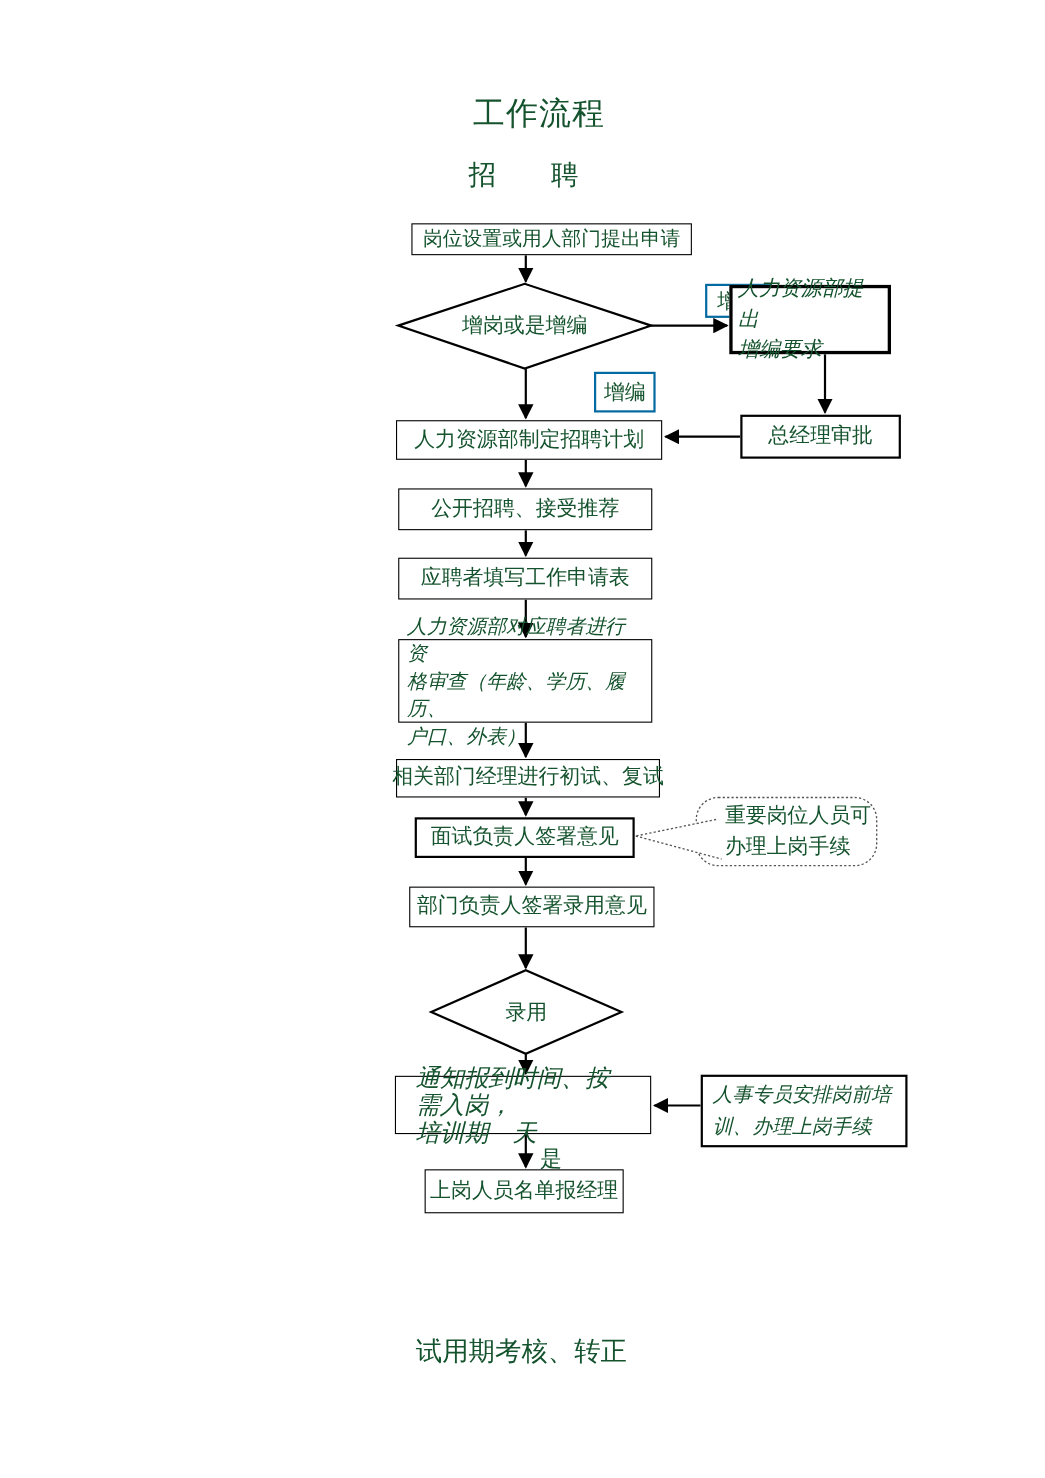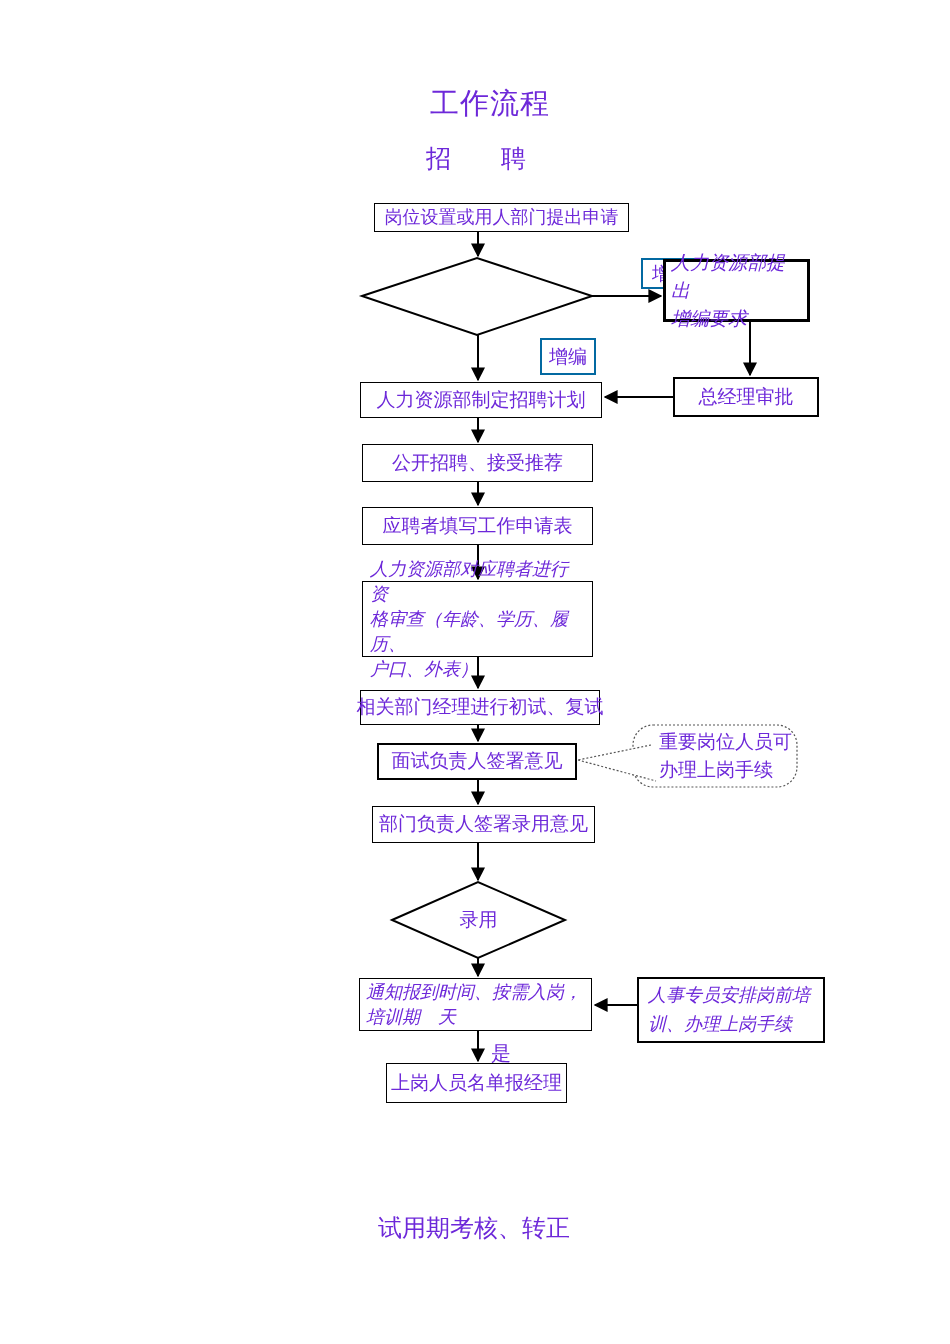--- a/index.html
+++ b/index.html
@@ -4,21 +4,21 @@
 <style>
   html, body { margin: 0; padding: 0; background: #ffffff; }
   .canvas {
     position: relative;
     width: 950px;
     height: 1344px;
     background: #ffffff;
     margin: 0 auto;
     overflow: hidden;
     font-family: "Liberation Serif", "DejaVu Serif", serif;
-    color: #6d28d9;
+    color: #14532d;
   }
   .layer { position: absolute; left: 0; top: 0; }
   .txt { position: absolute; }
   .box {
     position: absolute;
     background: #fff;
     border: 1px solid #000;
     display: flex;
     align-items: center;
     justify-content: center;
@@ -106,20 +106,21 @@
     <line x1="651" y1="745" x2="578" y2="760" stroke="#555" stroke-width="1.2" stroke-dasharray="2 2"></line>
     <line x1="578" y1="760" x2="656" y2="781" stroke="#555" stroke-width="1.2" stroke-dasharray="2 2"></line>
   </svg>
 
   <div class="txt page-title" style="left:430px; top:84px;">工作流程</div>
   <div class="txt section-title" style="left:426px; top:142px;">招　　聘</div>
   <div class="txt footer-title" style="left:378px; top:1212px;">试用期考核、转正</div>
 
   <div class="box" style="left:374px; top:203px; width:255px; height:29px; font-size:18px;">岗位设置或用人部门提出申请</div>
 
+  <div class="diamond-text" style="left:362px; top:281px; width:230px; height:30px;">增岗或是增编</div>
 
   <div class="label-box" style="left:593px; top:258px; width:60px; height:31px;">增岗</div>
 
   <div class="box b3 multiline" style="left:663px; top:259px; width:147px; height:63px; padding:0 5px; line-height:28px;">人力资源部提出
 增编要求</div>
 
   <div class="label-box" style="left:492px; top:338px; width:56px; height:37px;">增编</div>
 
   <div class="box" style="left:360px; top:382px; width:242px; height:36px;">人力资源部制定招聘计划</div>
 
@@ -137,21 +138,21 @@
 
   <div class="box" style="left:360px; top:690px; width:240px; height:35px;">相关部门经理进行初试、复试</div>
 
   <div class="callout-text" style="left:633px; top:725px; width:164px; height:62px; padding-left:26px;">重要岗位人员可
 办理上岗手续</div>
 
   <div class="box" style="left:372px; top:806px; width:223px; height:37px;">部门负责人签署录用意见</div>
 
   <div class="diamond-text" style="left:392px; top:905px; width:173px; height:30px;">录用</div>
 
-  <div class="box multiline" style="left:359px; top:978px; width:233px; height:53px; padding:0 6px; font-size:18px; line-height:25px;">通知报到时间、按需入岗，
+  <div class="box multiline" style="left:359px; top:978px; width:233px; height:53px; padding:0 18px; font-size:22px; line-height:25px;">通知报到时间、按需入岗，
 培训期　天</div>
 
   <div class="box b2 multiline" style="left:637px; top:977px; width:188px; height:66px; padding:0 9px; font-size:18px; line-height:29px;">人事专员安排岗前培
 训、办理上岗手续</div>
 
   <div class="txt yes-label" style="left:491px; top:1040px;">是</div>
 
   <div class="box" style="left:386px; top:1063px; width:181px; height:40px;">上岗人员名单报经理</div>
 
 </div>

